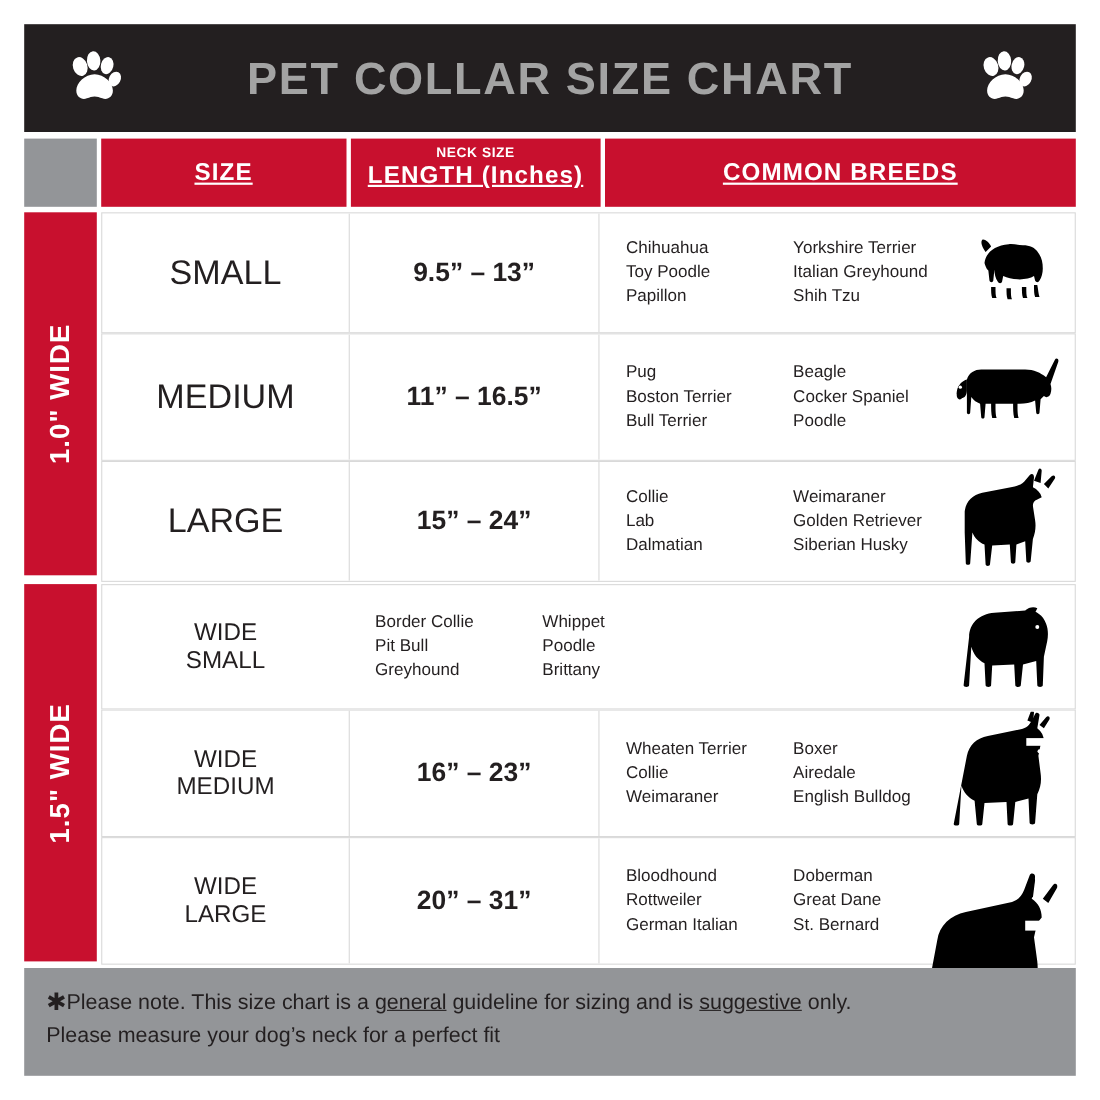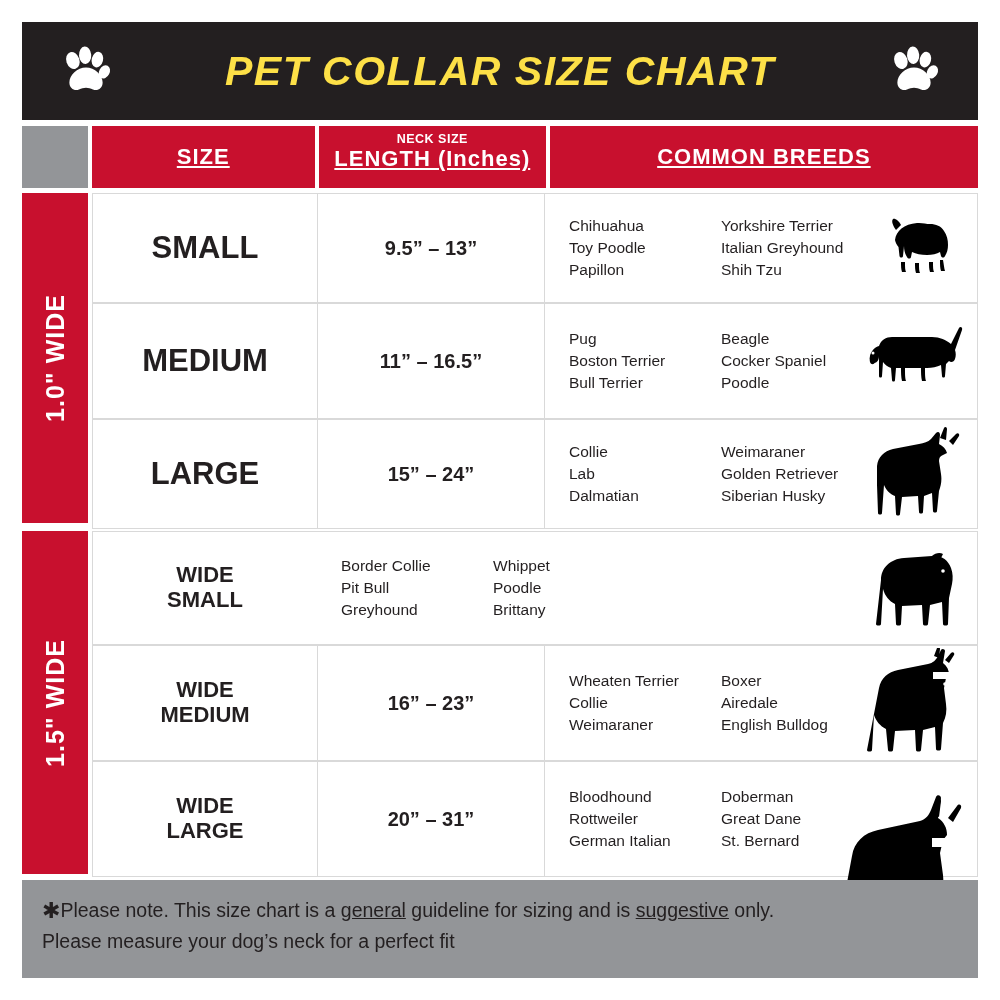--- a/index.html
+++ b/index.html
@@ -27,26 +27,25 @@
     left: 22px;
     top: 22px;
     width: 956px;
     height: 98px;
     background: #231f20;
     display: flex;
     align-items: center;
     justify-content: center;
   }
   .header-title {
-    color: #fde047;
+    color: #a3a3a3;
     font-size: 41px;
     font-weight: bold;
     letter-spacing: 1.5px;
     text-align: center;
-    font-style: italic;
   }
   .paw {
     position: absolute;
     top: 50%;
     transform: translateY(-50%);
     width: 56px;
     height: 56px;
   }
   .paw.left { left: 36px; }
   .paw.right { right: 36px; }
@@ -122,33 +121,33 @@
     background: #ffffff;
     display: flex;
     overflow: hidden;
   }
   .cell-size {
     width: 224px;
     display: flex;
     align-items: center;
     justify-content: center;
     font-size: 31px;
-    font-weight: bold;
+    font-weight: normal;
     color: #231f20;
     text-align: center;
     line-height: 1.12;
     box-sizing: border-box;
   }
   .cell-size.two-line { font-size: 22px; }
   .cell-length {
     width: 228px;
     display: flex;
     align-items: center;
     justify-content: center;
-    font-size: 20px;
+    font-size: 24px;
     font-weight: bold;
     color: #231f20;
     border-left: 1px solid #d9d9d9;
     border-right: 1px solid #d9d9d9;
     box-sizing: border-box;
   }
   .cell-breeds {
     flex: 1;
     position: relative;
     display: flex;

